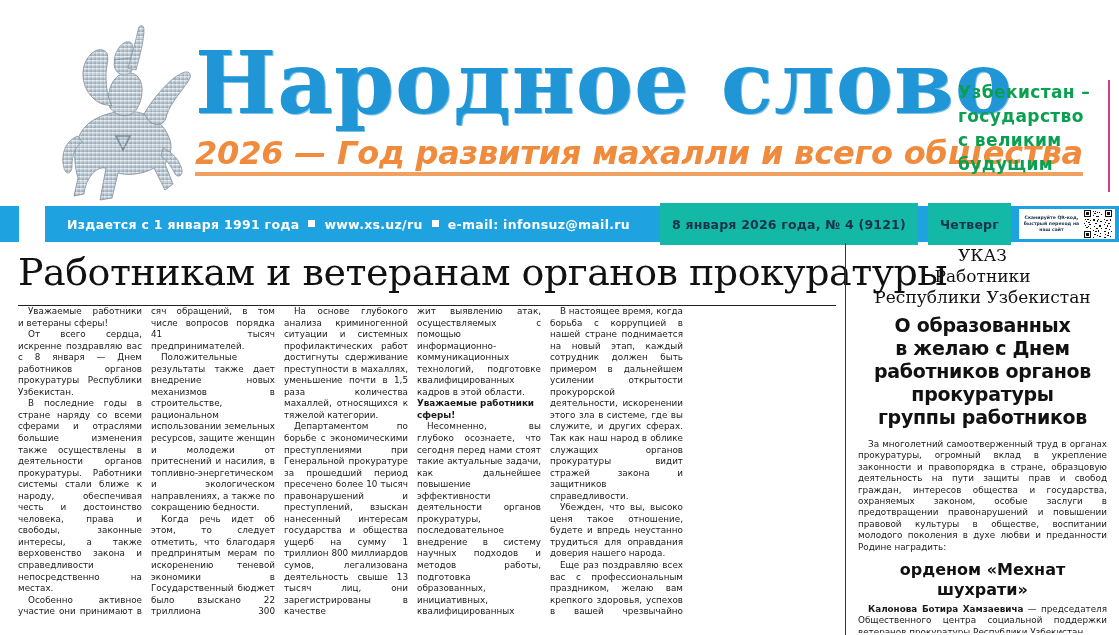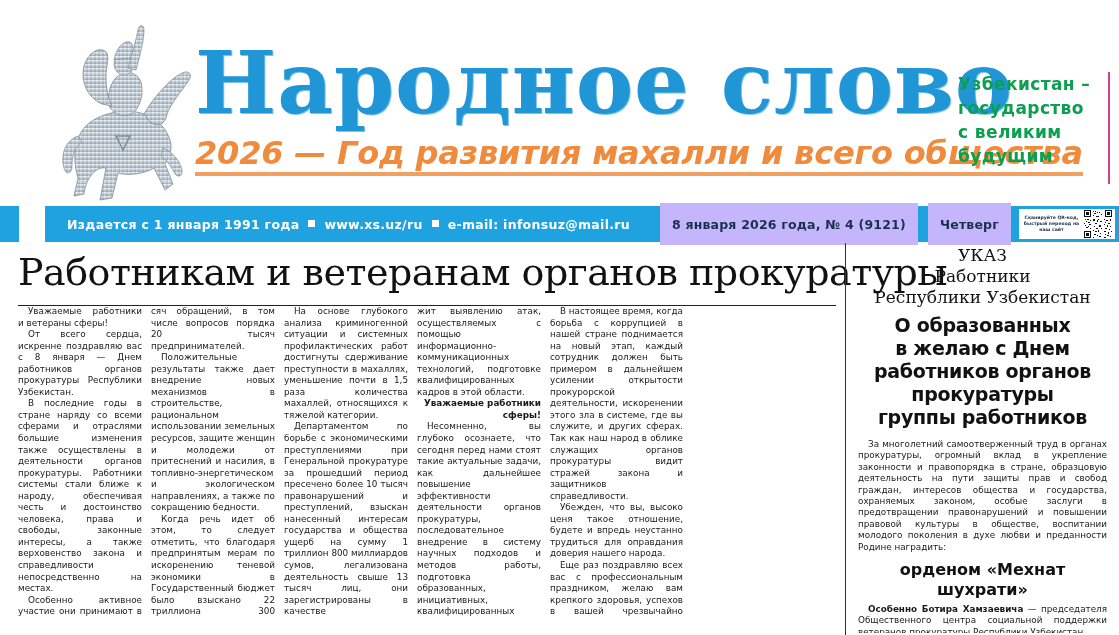--- a/index.html
+++ b/index.html
@@ -52,21 +52,21 @@
     font-weight: bold;
     font-size: 32px;
     line-height: 30px;
     color: #f08a3c;
     white-space: nowrap;
     letter-spacing: -0.2px;
     font-style: italic;
   }
 
   #uz-slogan-box {
-    position: absolute; left: 958px; top: 72px;
+    position: absolute; left: 958px; top: 80px;
     width: 152px; height: 112px;
     border-right: 2px solid #d1408f;
   }
   #uz-slogan {
     font-family: "DejaVu Sans", sans-serif;
     font-weight: bold;
     font-size: 17px;
     line-height: 24px;
     color: #0aa050;
     letter-spacing: 0.4px;
@@ -94,21 +94,21 @@
     letter-spacing: 0.3px;
     white-space: nowrap;
   }
   .ib-sq {
     display: inline-block;
     width: 7px; height: 7px;
     background: #ffffff;
     margin: 0 9px 1px 9px;
   }
   .ib-white-box {
-    background: #c4b5fd;
+    background: #14b8a6;
     height: 42px;
     display: flex; align-items: center; justify-content: center;
     padding: 0 12px;
     margin-left: 10px;
     white-space: nowrap;
   }
   .ib-white-box .txt {
     font-family: "DejaVu Sans", sans-serif;
     font-weight: bold;
     font-size: 12.5px;
@@ -421,34 +421,34 @@
       <div id="article-cols">
 
         <div class="col">
           <p>Уважаемые работники и ветераны сферы!</p>
           <p>От всего сердца, искренне поздравляю вас с 8 января — Днем работников органов прокуратуры Республики Узбекистан.</p>
           <p>В последние годы в стране наряду со всеми сферами и отраслями большие изменения также осуществлены в деятельности органов прокуратуры. Работники системы стали ближе к народу, обеспечивая честь и достоинство человека, права и свободы, законные интересы, а также верховенство закона и справедливости непосредственно на местах.</p>
           <p>Особенно активное участие они принимают в организации постоянных приемов и решении проблем граждан. Ярким примером результативности вашей деятельности является восстановление только в минувшем году нарушенных прав около 512 тысяч граждан, положительное решение почти 54 ты-</p>
         </div>
 
         <div class="col">
-          <p class="noind">сяч обращений, в том числе вопросов порядка 20 тысяч предпринимателей.</p>
+          <p class="noind">сяч обращений, в том числе вопросов порядка 41 тысяч предпринимателей.</p>
           <p>Положительные результаты также дает внедрение новых механизмов в строительстве, рациональном использовании земельных ресурсов, защите женщин и молодежи от притеснений и насилия, в топливно-энергетическом и экологическом направлениях, а также по сокращению бедности.</p>
           <p>Когда речь идет об этом, то следует отметить, что благодаря предпринятым мерам по искоренению теневой экономики в Государственный бюджет было взыскано 22 триллиона 300 миллиардов сумов дополнительных поступлений, в строительной отрасли был предотвращен излишний расход из бюджета 3 триллионов 900 миллиардов сумов, данные средства были направлены на дополнительное возведение объектов социальной инфраструктуры.</p>
         </div>
 
         <div class="col">
           <p>На основе глубокого анализа криминогенной ситуации и системных профилактических работ достигнуты сдерживание преступности в махаллях, уменьшение почти в 1,5 раза количества махаллей, относящихся к тяжелой категории.</p>
           <p>Департаментом по борьбе с экономическими преступлениями при Генеральной прокуратуре за прошедший период пресечено более 10 тысяч правонарушений и преступлений, взыскан нанесенный интересам государства и общества ущерб на сумму 1 триллион 800 миллиардов сумов, легализована деятельность свыше 13 тысяч лиц, они зарегистрированы в качестве предпринимателей.</p>
 
         </div>
 
         <div class="col">
           <p class="noind">жит выявлению атак, осуществляемых с помощью информационно-коммуникационных технологий, подготовке квалифицированных кадров в этой области.</p>
-          <p style="text-align:right;font-weight:bold;text-indent:0;">Уважаемые работники сферы!</p>
+          <p style="text-align:left;font-weight:bold;text-indent:0;">Уважаемые работники сферы!</p>
           <p>Несомненно, вы глубоко осознаете, что сегодня перед нами стоят такие актуальные задачи, как дальнейшее повышение эффективности деятельности органов прокуратуры, последовательное внедрение в систему научных подходов и методов работы, подготовка образованных, инициативных, квалифицированных кадров,ردающих за обеспечение верховенства закона. В частности, дальнейшее развитие органов прокуратуры как надзорного органа за системами по подготовке предварительных и усиление защиты прав человека посредством организации следственных процессов, — это веление времени.</p>
         </div>
 
         <div class="col">
           <p>В настоящее время, когда борьба с коррупцией в нашей стране поднимается на новый этап, каждый сотрудник должен быть примером в дальнейшем усилении открытости прокурорской деятельности, искоренении этого зла в системе, где вы служите, и других сферах. Так как наш народ в облике служащих органов прокуратуры видит стражей закона и защитников справедливости.</p>
           <p>Убежден, что вы, высоко ценя такое отношение, будете и впредь неустанно трудиться для оправдания доверия нашего народа.</p>
           <p>Еще раз поздравляю всех вас с профессиональным праздником, желаю вам крепкого здоровья, успехов в вашей чрезвычайно ответственной деятельности, мира и благополучия вашим домам.</p>
 
         </div>
 
@@ -466,20 +466,20 @@
           <div>О образованных</div>
           <div>в желаю с Днем</div>
           <div>работников органов</div>
           <div>прокуратуры</div>
           <div>группы работников</div>
         </div>
         <div id="decree-body">
           <p>За многолетний самоотверженный труд в органах прокуратуры, огромный вклад в укрепление законности и правопорядка в стране, образцовую деятельность на пути защиты прав и свобод граждан, интересов общества и государства, охраняемых законом, особые заслуги в предотвращении правонарушений и повышении правовой культуры в обществе, воспитании молодого поколения в духе любви и преданности Родине наградить:</p>
 
           <div class="order-name">орденом «Мехнат шухрати»</div>
-          <p class="recipient"><b>Особенно Ботира Хамзаевича</b><span> — председателя Общественного центра социальной поддержки ветеранов прокуратуры Республики Узбекистан</span></p>
+          <p class="recipient"><b>Калонова Ботира Хамзаевича</b><span> — председателя Общественного центра социальной поддержки ветеранов прокуратуры Республики Узбекистан</span></p>
 
         </div>
       </div>
     </div>
 
   </div>
 </div>
 
 </body></html>

